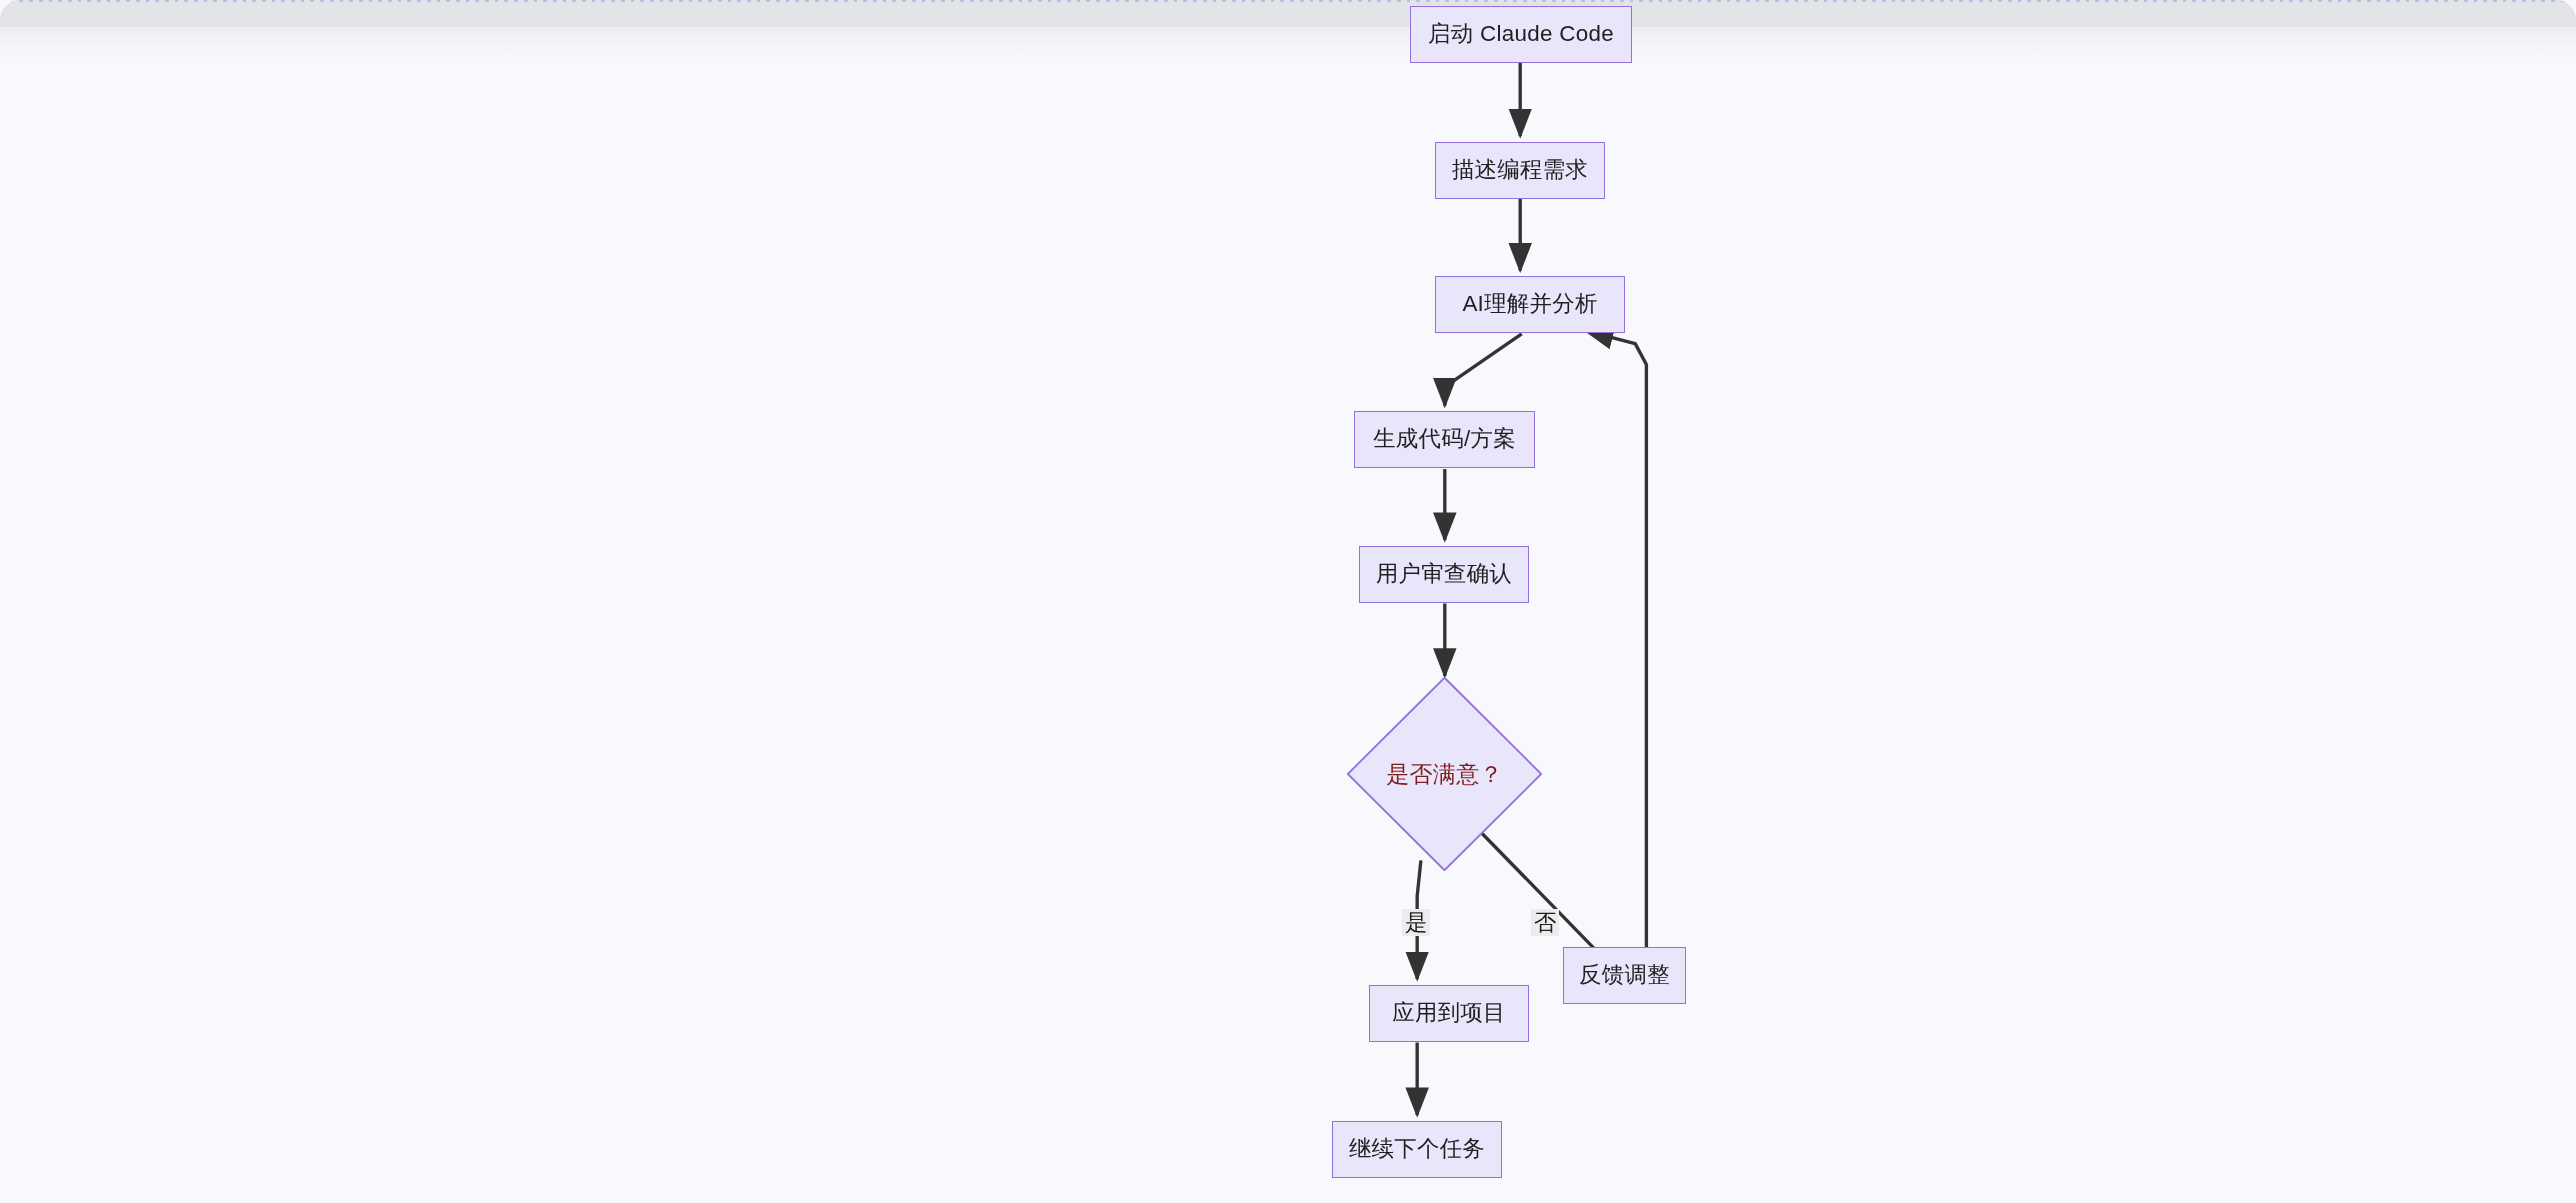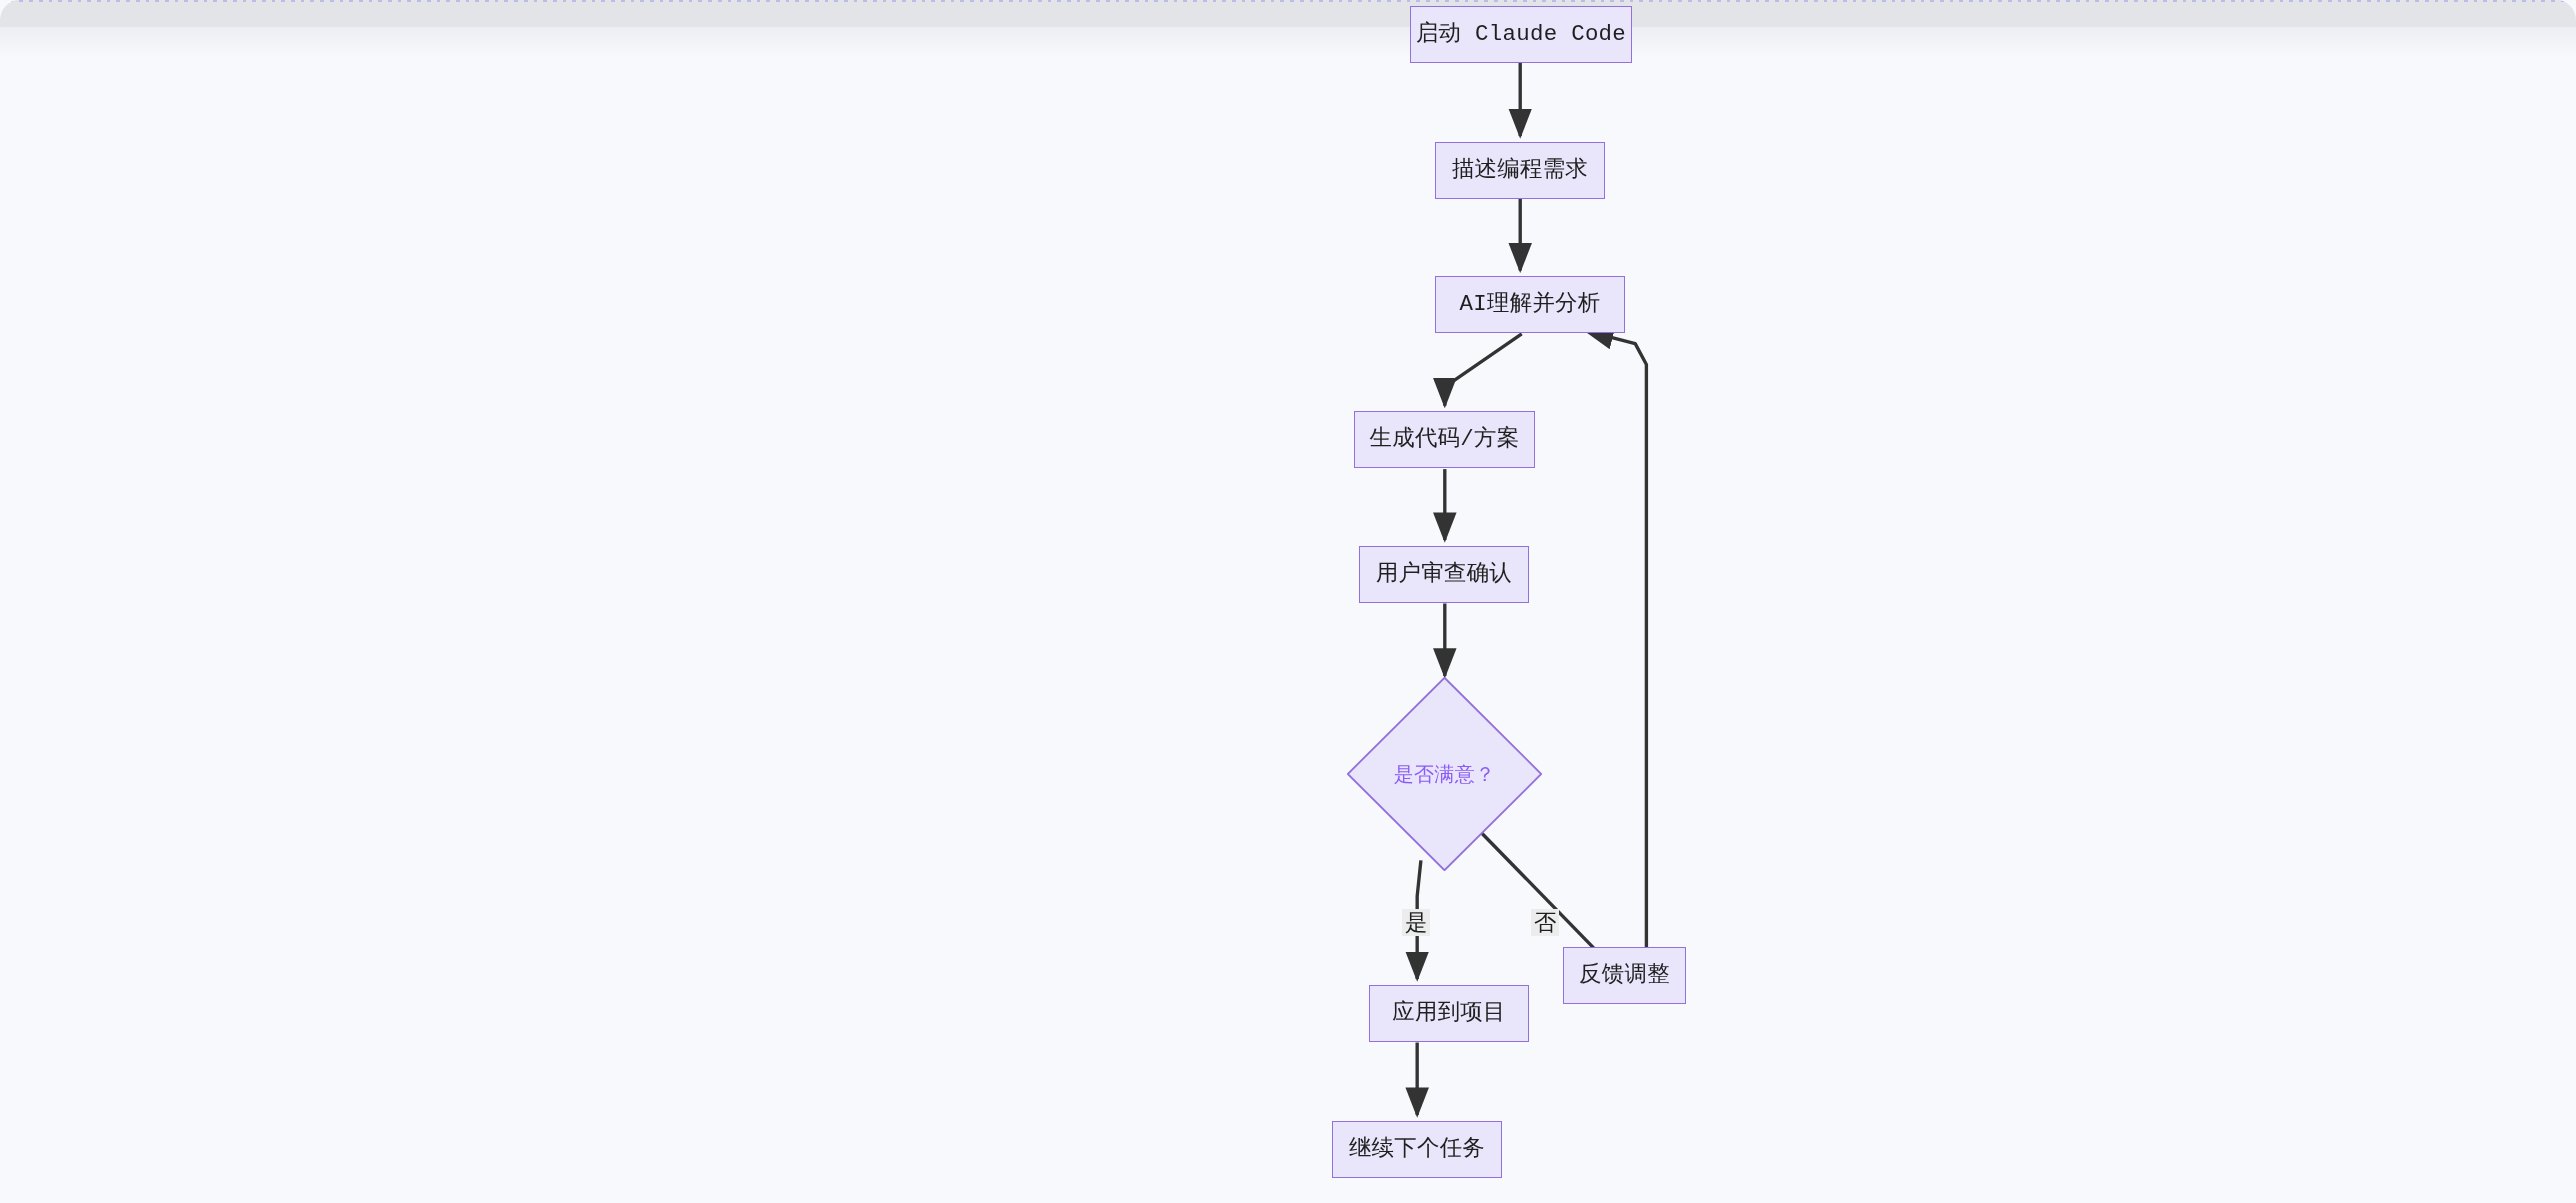--- a/index.html
+++ b/index.html
@@ -73,40 +73,39 @@
     background: #e9e5fb;
     border: 1.5px solid #9370db;
     display: flex;
     align-items: center;
     justify-content: center;
     color: #1f1f1f;
     font-size: 22.4px;
     line-height: 1;
     white-space: nowrap;
     letter-spacing: 0.3px;
-    font-family: Liberation Mono, monospace;
   }
 
   .diamond-wrap {
     position: absolute;
     display: flex;
     align-items: center;
     justify-content: center;
   }
   .diamond-shape {
     position: absolute;
     left: 0; top: 0;
     width: 100%;
     height: 100%;
   }
   .diamond-label {
     position: relative;
     z-index: 2;
-    color: #8b5cf6;
-    font-size: 20px;
+    color: #7f1d1d;
+    font-size: 23px;
     white-space: nowrap;
     letter-spacing: 0.3px;
   }
 
   
   .edge-label {
     position: absolute;
     background: #ececec;
     color: #1f1f1f;
     font-size: 22.4px;

